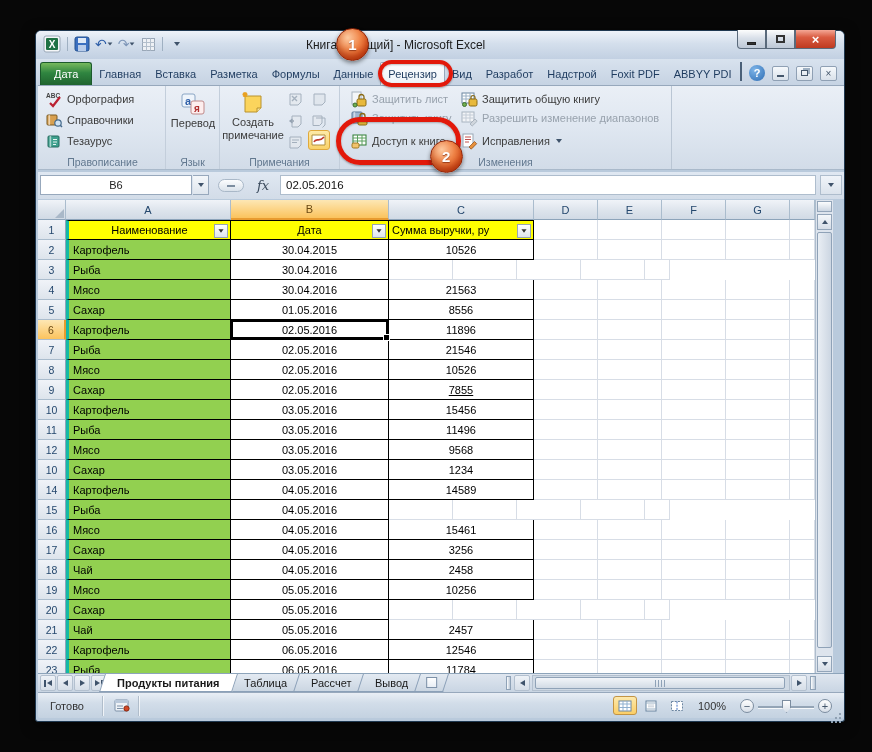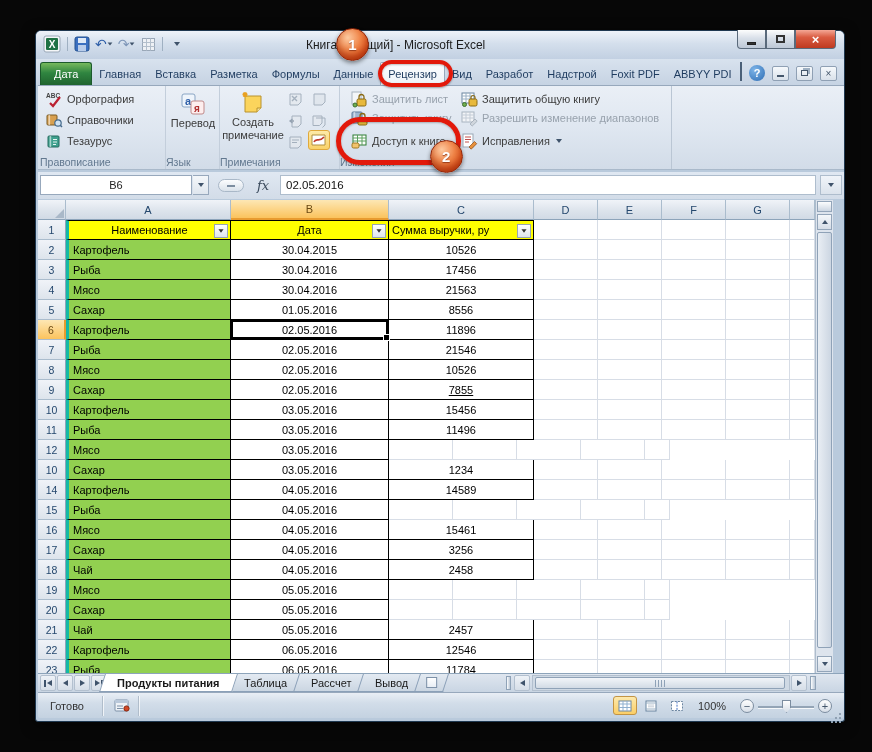--- a/index.html
+++ b/index.html
@@ -27,21 +27,21 @@
 .rtab.active{background:linear-gradient(#fcfdff,#edf2f8);border:1px solid #97a8bc;border-bottom:none;border-radius:2px 2px 0 0;height:23px}
 .tabrow-right{position:absolute;right:7px;top:5px;display:flex;gap:7px;align-items:center}
 .chev-up{width:7px;height:7px;border-left:2px solid #4a6078;border-top:2px solid #4a6078;transform:rotate(45deg);margin-top:3px}
 .helpbtn{width:16px;height:16px;border-radius:50%;background:radial-gradient(circle at 35% 30%,#7db4e8,#2e6db4);color:#fff;font-size:11px;font-weight:bold;display:flex;align-items:center;justify-content:center}
 .smb{width:17px;height:15px;border:1px solid #8fa0b4;border-radius:2px;background:linear-gradient(#f6f9fc,#d9e1ea);display:flex;align-items:center;justify-content:center;font-size:10px;color:#44566b}
 .glyph-min2{width:7px;height:2px;background:#44566b;margin-top:6px}
 .glyph-rest{width:7px;height:6px;border:1px solid #44566b;box-shadow:2px -2px 0 -0px #9fb0c2}
 
 .ribbon{position:absolute;left:2px;top:54px;width:806px;height:85px;background:linear-gradient(#eaeff6,#dee6f0 55%,#d2dce8);border-top:1px solid #97a8bc;border-bottom:1px solid #a9b9ca}
 .rgroup{position:absolute;top:0;bottom:0;border-right:1px solid #c3cedb}
-.rgroup-label{position:absolute;bottom:1px;left:0;right:0;font-size:10.5px;color:#62788f;white-space:nowrap}
+.rgroup-label{position:absolute;bottom:1px;left:0;right:0;text-align:center;font-size:10.5px;color:#62788f;white-space:nowrap}
 .sbtn{position:absolute;left:3px;display:flex;align-items:center;gap:4px;height:18px;padding:0 3px;font-size:11px;color:#3b3b3b;white-space:nowrap}
 .bigbtn{position:absolute;display:flex;flex-direction:column;align-items:center;font-size:11px;color:#3b3b3b;text-align:center;line-height:1.15}
 .cbtn{position:absolute;display:flex;align-items:center;gap:4px;height:18px;font-size:11px;color:#3c3c3c;padding:0 3px;white-space:nowrap}
 .cbtn.disabled{color:#98a2ad}
 .ink-btn{position:absolute;width:22px;height:20px;background:linear-gradient(#fdeaa8,#f9d26a);border:1px solid #e0a93c;border-radius:3px;display:flex;align-items:center;justify-content:center}
 .mini{position:absolute;width:22px;height:20px;display:flex;align-items:center;justify-content:center;opacity:.85}
 .t-d{width:0;height:0;border-left:3.5px solid transparent;border-right:3.5px solid transparent;border-top:4px solid #3f536b}
 .t-u{width:0;height:0;border-left:3.5px solid transparent;border-right:3.5px solid transparent;border-bottom:4px solid #3f536b}
 .t-l{width:0;height:0;border-top:3.5px solid transparent;border-bottom:3.5px solid transparent;border-right:5px solid #3f536b}
 .t-r{width:0;height:0;border-top:3.5px solid transparent;border-bottom:3.5px solid transparent;border-left:5px solid #3f536b}
@@ -432,21 +432,20 @@
             <div class="cell empty" style="width: 64px;"></div>
             <div class="cell empty" style="width: 64px;"></div>
             <div class="cell empty" style="width: 64px;"></div>
             <div class="cell empty" style="width: 64px;"></div>
             <div class="cell empty" style="width: 25px;"></div>
           </div>
           <div class="grow">
             <div class="rh">3</div>
             <div class="cell name first" style="width: 165px;">Рыба</div>
             <div class="cell" style="width: 158px;">30.04.2016</div>
-            <div class="cell" style="width: 145px;">17456</div>
             <div class="cell empty" style="width: 64px;"></div>
             <div class="cell empty" style="width: 64px;"></div>
             <div class="cell empty" style="width: 64px;"></div>
             <div class="cell empty" style="width: 64px;"></div>
             <div class="cell empty" style="width: 25px;"></div>
           </div>
           <div class="grow">
             <div class="rh">4</div>
             <div class="cell name first" style="width: 165px;">Мясо</div>
             <div class="cell" style="width: 158px;">30.04.2016</div>
@@ -531,20 +530,21 @@
             <div class="cell empty" style="width: 64px;"></div>
             <div class="cell empty" style="width: 64px;"></div>
             <div class="cell empty" style="width: 64px;"></div>
             <div class="cell empty" style="width: 64px;"></div>
             <div class="cell empty" style="width: 25px;"></div>
           </div>
           <div class="grow">
             <div class="rh">12</div>
             <div class="cell name first" style="width: 165px;">Мясо</div>
             <div class="cell" style="width: 158px;">03.05.2016</div>
+            <div class="cell" style="width: 145px;">9568</div>
             <div class="cell empty" style="width: 64px;"></div>
             <div class="cell empty" style="width: 64px;"></div>
             <div class="cell empty" style="width: 64px;"></div>
             <div class="cell empty" style="width: 64px;"></div>
             <div class="cell empty" style="width: 25px;"></div>
           </div>
           <div class="grow">
             <div class="rh">10</div>
             <div class="cell name first" style="width: 165px;">Сахар</div>
             <div class="cell" style="width: 158px;">03.05.2016</div>
@@ -606,20 +606,21 @@
             <div class="cell empty" style="width: 64px;"></div>
             <div class="cell empty" style="width: 64px;"></div>
             <div class="cell empty" style="width: 64px;"></div>
             <div class="cell empty" style="width: 64px;"></div>
             <div class="cell empty" style="width: 25px;"></div>
           </div>
           <div class="grow">
             <div class="rh">19</div>
             <div class="cell name first" style="width: 165px;">Мясо</div>
             <div class="cell" style="width: 158px;">05.05.2016</div>
+            <div class="cell" style="width: 145px;">10256</div>
             <div class="cell empty" style="width: 64px;"></div>
             <div class="cell empty" style="width: 64px;"></div>
             <div class="cell empty" style="width: 64px;"></div>
             <div class="cell empty" style="width: 64px;"></div>
             <div class="cell empty" style="width: 25px;"></div>
           </div>
           <div class="grow">
             <div class="rh">20</div>
             <div class="cell name first" style="width: 165px;">Сахар</div>
             <div class="cell" style="width: 158px;">05.05.2016</div>

